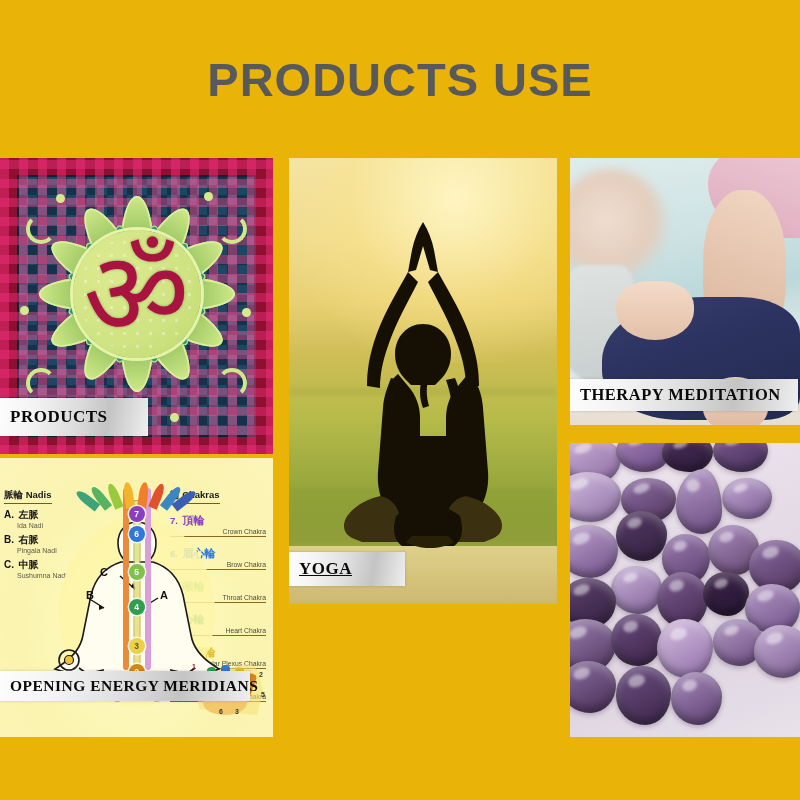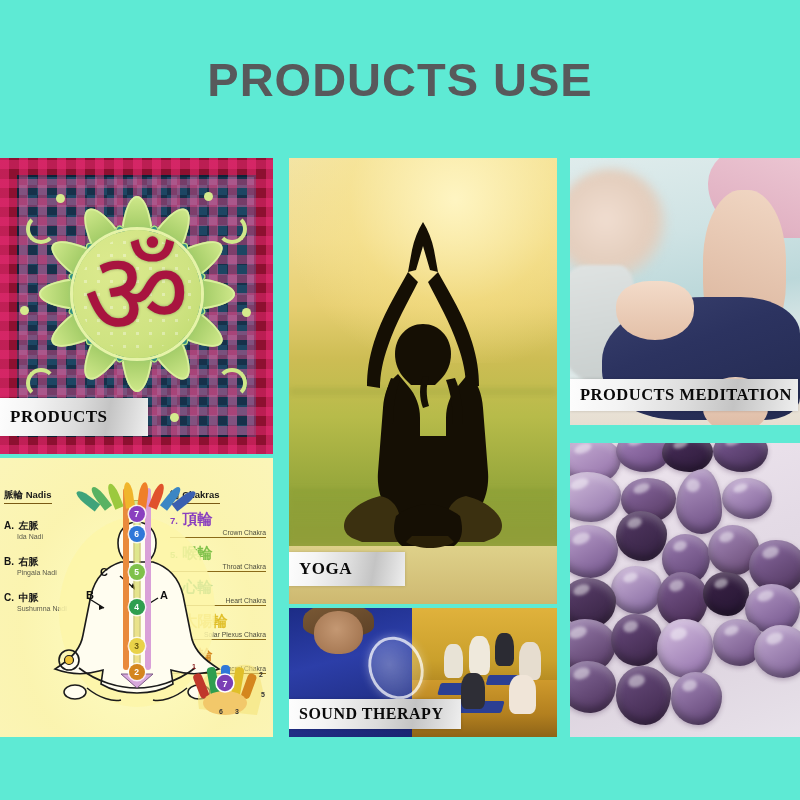--- a/index.html
+++ b/index.html
@@ -5,21 +5,21 @@
   * { box-sizing: border-box; margin: 0; padding: 0; }
   html, body {
     width: 800px; height: 800px;
     background: #ffffff;
     font-family: "Liberation Sans", sans-serif;
     overflow: hidden;
   }
   #page {
     position: relative;
     width: 800px; height: 800px;
-    background: #5eead4;
+    background: #eab308;
   }
 
   
   #page-title {
     position: absolute;
     left: 0; top: 52px;
     width: 800px;
     text-align: center;
     font-size: 47px;
     letter-spacing: 1px;
@@ -139,28 +139,28 @@
   .body-silhouette{
     position:absolute; left:50%; top:34px; transform:translateX(-50%);
     width:168px; height:224px;
   }
   .col-head{
     font-family:"Liberation Sans", sans-serif;
     font-weight:700; font-size:9.5px; color:#1a1a1a;
     border-bottom:1.3px solid #7a5a14; padding-bottom:1px; display:inline-block;
   }
   .nadis-block{ position:absolute; left:4px; top:26px; width:86px; }
-  .nadis-item{ margin-top:11px; }
+  .nadis-item{ margin-top:0; }
   .nadis-letter{ font-size:10px; font-weight:700; color:#141414; }
   .nadis-cn{ font-size:10px; font-weight:700; color:#141414; }
   .nadis-en{ font-size:7px; color:#5a5a4a; margin-left:13px; display:block; }
   .chakras-block{ position:absolute; right:7px; top:26px; width:96px; text-align:left; }
   .chakra-item{ margin-top:6px; border-bottom:1.2px solid #8a6a18; padding-bottom:1px; }
   .chakra-num{ font-size:9.5px; font-weight:700; }
-  .chakra-cn{ font-size:15px; font-weight:700; }
+  .chakra-cn{ font-size:11px; font-weight:700; }
   .chakra-en{ display:block; font-size:6.8px; color:#4d4d3d; text-align:right; }
   .c7{ color:#8a3fbf; } .c6{ color:#2f77d8; } .c5{ color:#7fc14a; }
   .c4{ color:#2f9e4f; } .c3{ color:#e0bf2a; } .c2{ color:#d4861e; }
   .c1{ color:#c0372b; }
   .ch-node{
     position:absolute; width:16px; height:16px; border-radius:50%;
     display:flex; align-items:center; justify-content:center;
     font-size:8.5px; color:#fff; font-weight:700;
     box-shadow:0 0 0 1.5px rgba(255,255,255,.8);
     z-index:4;
@@ -209,21 +209,21 @@
     background: rgba(110,130,40,.35); filter: blur(3px);
   }
   .yoga-ground{
     position:absolute; left:0; right:0; bottom:0; height:58px;
     background: linear-gradient(180deg, rgba(230,214,146,.9), rgba(205,184,112,.95));
   }
   .yoga-figure{
     position:absolute; left:50%; bottom:52px; transform:translateX(-50%);
     width:174px; height:336px; z-index:3;
   }
-  #cap-yoga{ bottom:18px; height:34px; width:116px; font-size:17px; }
+  #cap-yoga{ bottom:18px; height:34px; width:116px; font-size:17px;text-decoration:underline; }
 
   
   #tile-sound { left:289px; top:608px; width:268px; height:129px; }
   .sound-bg{
     position:absolute; inset:0;
     background:
       linear-gradient(90deg,#2a2f8c 0%, #3b3f9e 20%, #6b5f49 34%, #c8921f 48%,
                       #d9a83a 60%, #c08a22 74%, #a8761c 88%, #6d5a3a 100%);
   }
   .sound-wall{
@@ -410,20 +410,25 @@
         <span class="nadis-en">Sushumna Nadi</span>
       </div>
     </div>
 
     <div class="chakras-block">
       <div class="col-head">輪  Chakras</div>
       <div class="chakra-item">
         <span class="chakra-num c7">7.</span>
         <span class="chakra-cn c7">頂輪</span>
         <span class="chakra-en">Crown Chakra</span>
+      </div>
+      <div class="chakra-item">
+        <span class="chakra-num c6">6.</span>
+        <span class="chakra-cn c6">眉心輪</span>
+        <span class="chakra-en">Brow Chakra</span>
       </div>
       <div class="chakra-item">
         <span class="chakra-num c5">5.</span>
         <span class="chakra-cn c5">喉輪</span>
         <span class="chakra-en">Throat Chakra</span>
       </div>
       <div class="chakra-item">
         <span class="chakra-num c4">4.</span>
         <span class="chakra-cn c4">心輪</span>
         <span class="chakra-en">Heart Chakra</span>
@@ -502,20 +507,21 @@
       <ellipse cx="36" cy="54" rx="22" ry="12" fill="#f2c86a"></ellipse>
       <circle cx="36" cy="34" r="9" fill="#7b3fb5" stroke="#fff" stroke-width="1.6"></circle>
       <text x="36" y="38" font-size="9" font-weight="bold" text-anchor="middle" font-family="Liberation Sans" fill="#fff">7</text>
       <text x="3" y="20" font-size="7" font-weight="bold" font-family="Liberation Sans" fill="#8a1a1a">1</text>
       <text x="70" y="28" font-size="7" font-weight="bold" font-family="Liberation Sans" fill="#333">2</text>
       <text x="72" y="48" font-size="7" font-weight="bold" font-family="Liberation Sans" fill="#333">5</text>
       <text x="30" y="65" font-size="7" font-weight="bold" font-family="Liberation Sans" fill="#333">6</text>
       <text x="46" y="65" font-size="7" font-weight="bold" font-family="Liberation Sans" fill="#333">3</text>
     </svg>
 
+    <div class="caption" id="cap-meridians">OPENING ENERGY MERIDIANS</div>
   </div>
 
   <div class="tile" id="tile-yoga">
     <div class="yoga-bg"></div>
     <div class="yoga-horizon"></div>
     <div class="yoga-ground"></div>
     <div class="yoga-figure">
       <svg viewBox="0 0 174 336" width="174" height="336">
         <g fill="#150f04">
 
@@ -538,55 +544,32 @@
           <path d="M130 280 c16 4 28 12 34 22 4 8 2 16 -6 20 l-10 4 -42 0 4 -24 c2 -12 9 -20 20 -22z" fill="#3b3010"></path>
           <path d="M60 300 c-4 14 -2 24 6 30 l52 0 c8 -6 10 -16 6 -30 -10 -8 -24 -12 -32 -12 -8 0 -22 4 -32 12z"></path>
 
           <path d="M70 326 c6 4 16 6 24 6 8 0 18 -2 24 -6 l-6 -6 -36 0z" fill="#2a2008"></path>
         </g>
       </svg>
     </div>
     <div class="caption" id="cap-yoga">YOGA</div>
   </div>
 
-  <div class="tile" id="tile-sound">
-    <div class="sound-bg"></div>
-    <div class="sound-wall"></div>
-    <div class="sound-floor"></div>
-
-    <div class="mat" style="left:56%; top:58%; width:16%; height:9%;"></div>
-    <div class="mat" style="left:74%; top:52%; width:14%; height:8%;"></div>
-    <div class="mat" style="left:62%; top:72%; width:18%; height:9%;"></div>
-    <div class="sitter" style="left:58%; top:28%; width:7%; height:26%; background:#e8e3d6;"></div>
-    <div class="sitter" style="left:67%; top:22%; width:8%; height:30%; background:#efe9dc;"></div>
-    <div class="sitter" style="left:77%; top:19%; width:7%; height:26%; background:#2b2b33;"></div>
-    <div class="sitter" style="left:86%; top:26%; width:8%; height:30%; background:#e6ddcf;"></div>
-    <div class="sitter" style="left:64%; top:50%; width:9%; height:28%; background:#2e2e36;"></div>
-    <div class="sitter" style="left:82%; top:52%; width:10%; height:30%; background:#f0e5d8;"></div>
-
-    <div class="sound-woman">
-      <div class="sound-hair"></div>
-      <div class="sound-head"></div>
-    </div>
-    <div class="singing-bowl"></div>
-
-    <div class="caption" id="cap-sound">SOUND THERAPY</div>
-  </div>
 
   <div class="tile" id="tile-sitting">
     <div class="sit-bg"></div>
     <div class="sit-blur-head"></div>
     <div class="sit-grey-leg"></div>
     <div class="sit-floor"></div>
     <div class="sit-torso-pink"></div>
     <div class="sit-arm"></div>
     <div class="sit-leg-navy"></div>
     <div class="sit-hand"></div>
     <div class="sit-foot"></div>
-    <div class="caption" id="cap-sitting">PRODUCTS  MEDITATION</div>
+    <div class="caption" id="cap-sitting">THERAPY  MEDITATION</div>
   </div>
 
   <div class="tile" id="tile-demag">
     <div class="amethyst-bg"></div>
 
     <div class="stone" style="left:-4%;  top:-2%;  width:26%; height:16%; background:linear-gradient(150deg,#cbb3d8,#8e6ba4);"></div>
     <div class="stone" style="left:20%;  top:-4%;  width:24%; height:14%; background:linear-gradient(150deg,#a583bb,#6b4a82);"></div>
     <div class="stone" style="left:40%;  top:-3%;  width:22%; height:13%; background:linear-gradient(150deg,#4a2f5c,#2c1a38);"></div>
     <div class="stone" style="left:62%;  top:-4%;  width:24%; height:14%; background:linear-gradient(150deg,#7d5c96,#452e56);"></div>
     <div class="stone" style="left:-6%;  top:10%;  width:28%; height:17%; background:linear-gradient(150deg,#d6c2e0,#8d6fa6);"></div>

